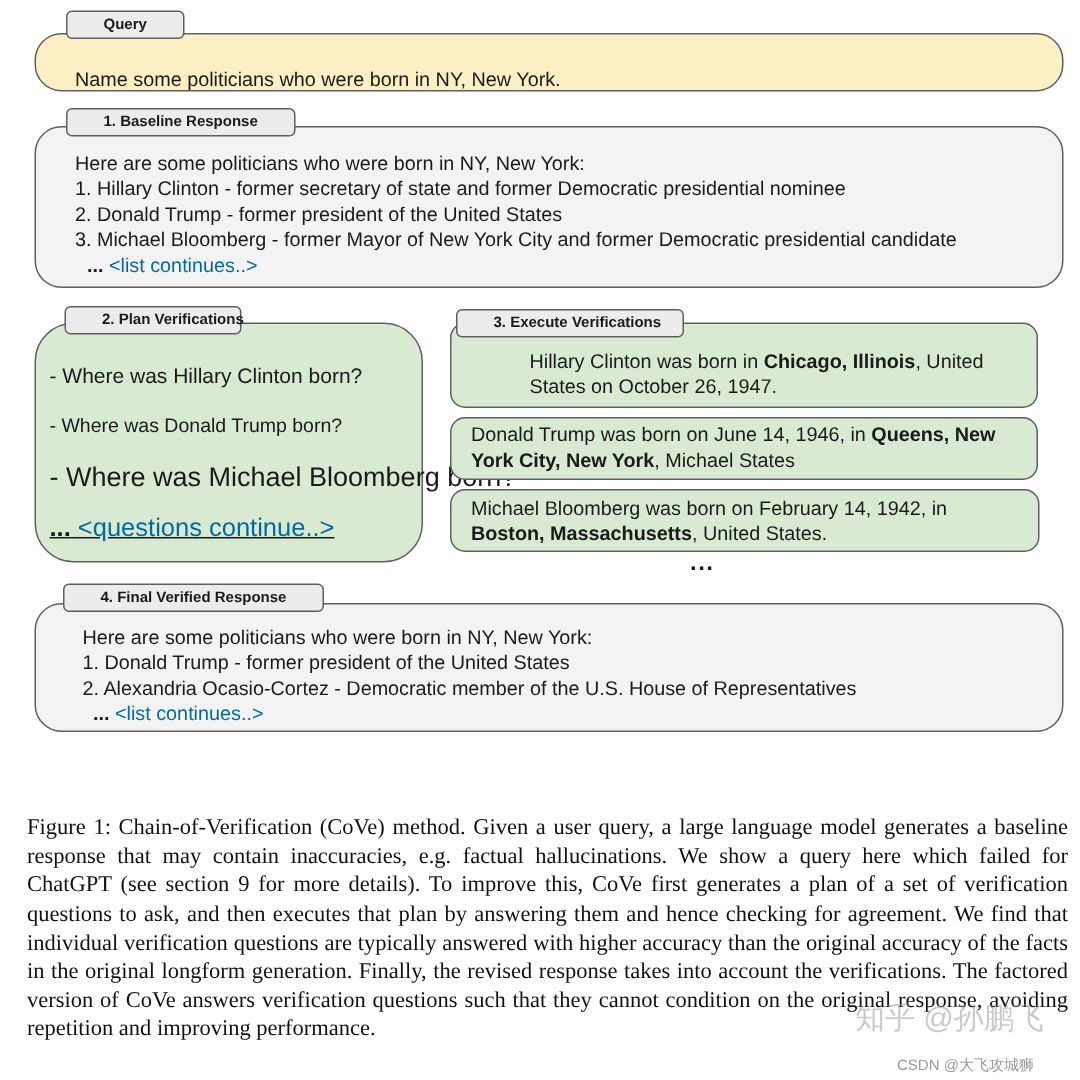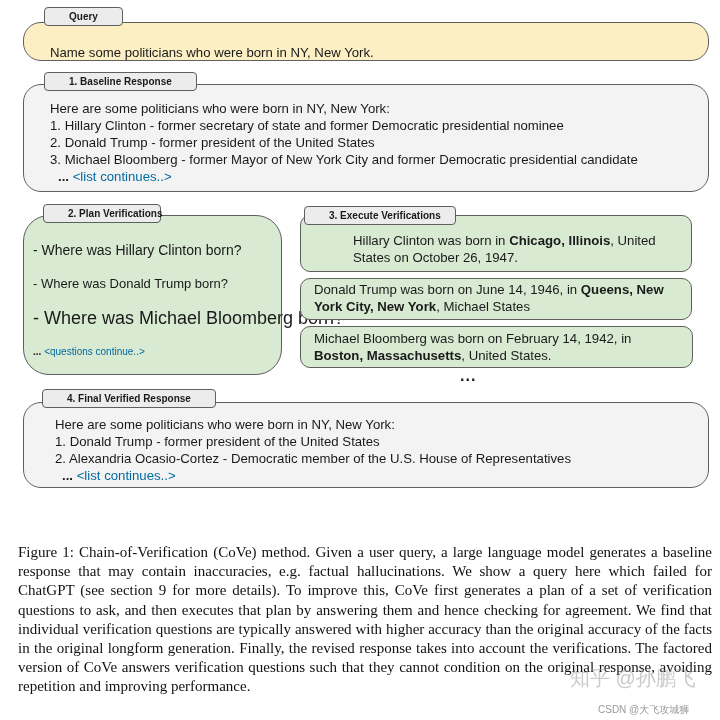--- a/index.html
+++ b/index.html
@@ -38,21 +38,21 @@
 <div class="line" style="left:58px;top:169px;">
   <span class="dots">...</span>
   <span class="cont">&lt;list continues..&gt;</span>
 </div>
 
 <div class="box green" style="left:23px;top:215px;width:259px;height:160px;border-radius:26px;"></div>
 <div class="tab" style="left:43px;top:204px;width:118px;">2. Plan Verifications</div>
 <div class="line" style="left:33px;top:242px;font-size:14px;">- Where was Hillary Clinton born?</div>
 <div class="line" style="left:33px;top:276px;font-size:13px;">- Where was Donald Trump born?</div>
 <div class="line" style="left:33px;top:310px;font-size:18px;">- Where was Michael Bloomberg born?</div>
-<div class="line" style="left:33px;top:344px;font-size:10px;">
+<div class="line" style="left:33px;top:344px;font-size:17px;text-decoration:underline;">
   <span class="dots">...</span>
   <span class="cont">&lt;questions continue..&gt;</span>
 </div>
 
 <div class="box green" style="left:300px;top:215px;width:392px;height:57px;border-radius:10px;"></div>
 <div class="tab" style="left:304px;top:206px;width:152px;">3. Execute Verifications</div>
 <div class="exec" style="left:316px;top:232px;width:340px;margin-left:37px;">
   <span>Hillary Clinton was born in </span><b>Chicago, Illinois</b><span>, United States on October 26, 1947.</span>
 </div>
 

